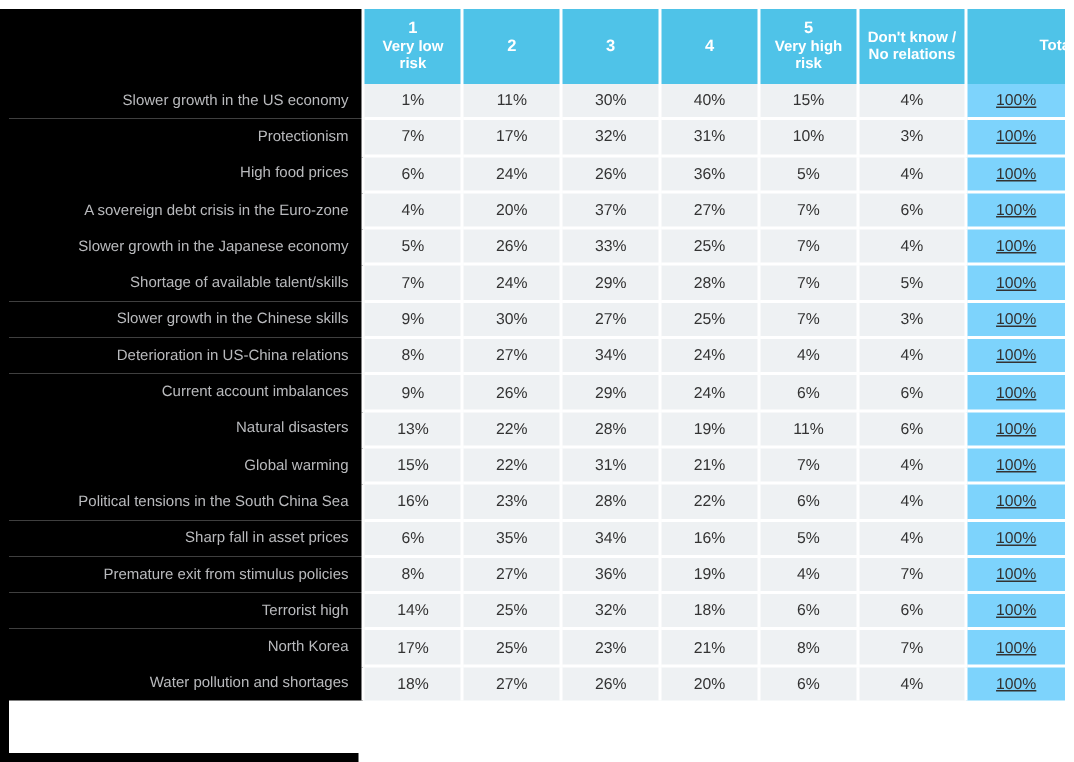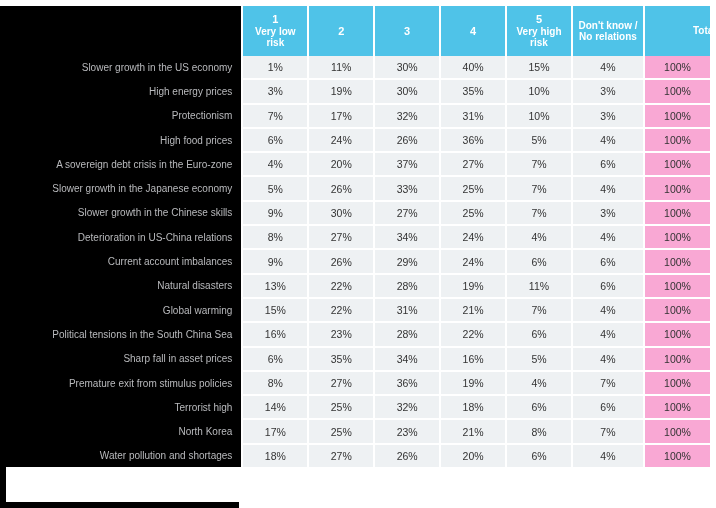--- a/index.html
+++ b/index.html
@@ -75,21 +75,22 @@
     background: #000000;
     color: #b9babd;
     text-align: right;
     padding-right: 9px;
     font-size: 10px;
     white-space: nowrap;
     border-bottom: none;
     border-right: 2px solid #ffffff;
   }
   tbody td.total-cell {
-    background: #f9a8d4;
+    background: #7dd3fc;
+    text-decoration: underline;
   }
   .blackpad-left {
     position: absolute;
     left: 0;
     top: 0;
     width: 6px;
     height: 502px;
     background: #000000;
   }
   .blackpad-top {
@@ -164,30 +165,20 @@
         <td class="rowlabel">Slower growth in the US economy</td>
         <td>1%</td>
         <td>11%</td>
         <td>30%</td>
         <td>40%</td>
         <td>15%</td>
         <td>4%</td>
         <td class="total-cell">100%</td>
       </tr>
       <tr>
-        <td class="rowlabel">High energy prices</td>
-        <td>3%</td>
-        <td>19%</td>
-        <td>30%</td>
-        <td>35%</td>
-        <td>10%</td>
-        <td>3%</td>
-        <td class="total-cell">100%</td>
-      </tr>
-      <tr>
         <td class="rowlabel">Protectionism</td>
         <td>7%</td>
         <td>17%</td>
         <td>32%</td>
         <td>31%</td>
         <td>10%</td>
         <td>3%</td>
         <td class="total-cell">100%</td>
       </tr>
       <tr>
@@ -211,20 +202,30 @@
         <td class="total-cell">100%</td>
       </tr>
       <tr>
         <td class="rowlabel">Slower growth in the Japanese economy</td>
         <td>5%</td>
         <td>26%</td>
         <td>33%</td>
         <td>25%</td>
         <td>7%</td>
         <td>4%</td>
+        <td class="total-cell">100%</td>
+      </tr>
+      <tr>
+        <td class="rowlabel">Shortage of available talent/skills</td>
+        <td>7%</td>
+        <td>24%</td>
+        <td>29%</td>
+        <td>28%</td>
+        <td>7%</td>
+        <td>5%</td>
         <td class="total-cell">100%</td>
       </tr>
       <tr>
         <td class="rowlabel">Slower growth in the Chinese skills</td>
         <td>9%</td>
         <td>30%</td>
         <td>27%</td>
         <td>25%</td>
         <td>7%</td>
         <td>3%</td>

